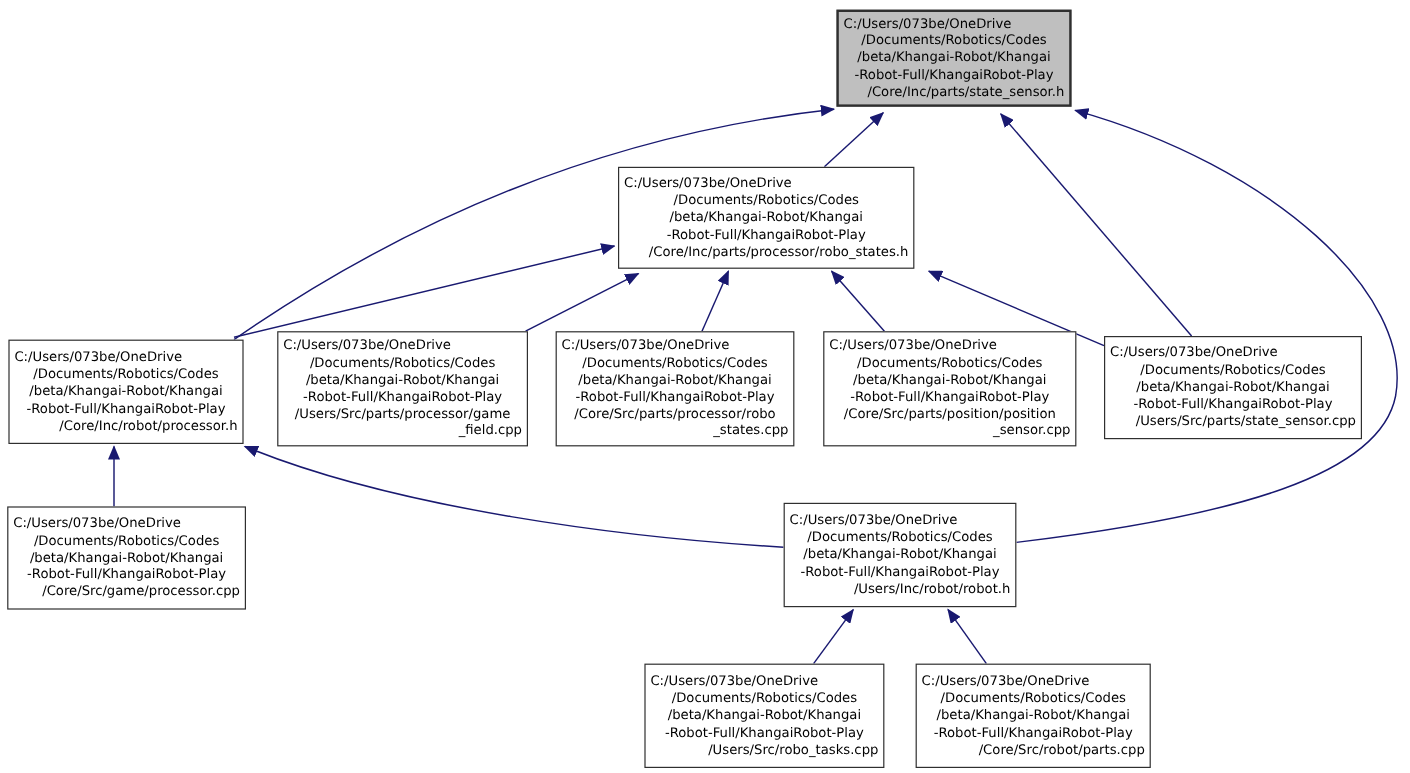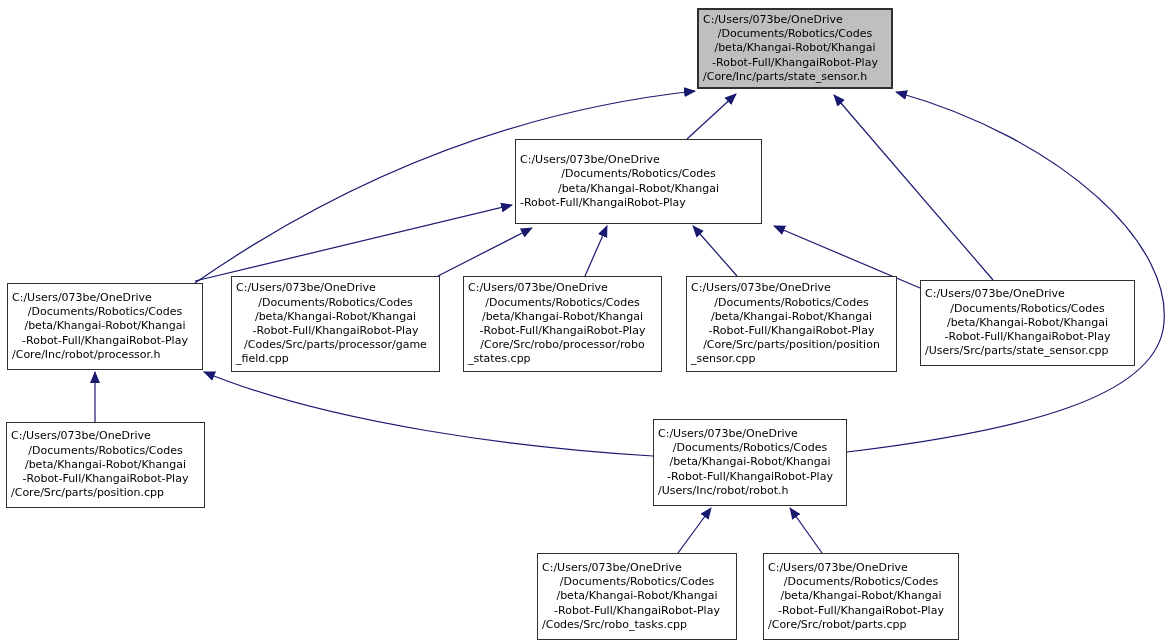--- a/index.html
+++ b/index.html
@@ -24,21 +24,21 @@
     flex-direction:column;
     justify-content:center;
     z-index:1;
     cursor:pointer;
   }
   .gnode.highlight{
     background:var(--highlight-fill,#bfbfbf);
     border-width:2px;
   }
   .gnode .ln{text-align:center;white-space:nowrap;}
-  .gnode .ln:last-child{text-align:left;}
+  .gnode .ln:last-child{text-align:right;}
   .gnode .ln:first-child{text-align:left;}
   path.edge{
     fill:none;
     stroke:var(--edge,#191970);
     stroke-width:1.2px;
   }
 </style>
 </head>
 <body>
 
@@ -71,42 +71,43 @@
       <div class="ln">/Documents/Robotics/Codes</div>
       <div class="ln">/beta/Khangai-Robot/Khangai</div>
       <div class="ln">-Robot-Full/KhangaiRobot-Play</div>
       <div class="ln">/Core/Inc/parts/state_sensor.h</div>
     </div>
     <div class="gnode" style="left: 515px; top: 139px; width: 247px; height: 85px;">
       <div class="ln">C:/Users/073be/OneDrive</div>
       <div class="ln">/Documents/Robotics/Codes</div>
       <div class="ln">/beta/Khangai-Robot/Khangai</div>
       <div class="ln">-Robot-Full/KhangaiRobot-Play</div>
+      <div class="ln">/Core/Inc/parts/processor/robo_states.h</div>
     </div>
     <div class="gnode" style="left: 7px; top: 283px; width: 196px; height: 87px;">
       <div class="ln">C:/Users/073be/OneDrive</div>
       <div class="ln">/Documents/Robotics/Codes</div>
       <div class="ln">/beta/Khangai-Robot/Khangai</div>
       <div class="ln">-Robot-Full/KhangaiRobot-Play</div>
       <div class="ln">/Core/Inc/robot/processor.h</div>
     </div>
     <div class="gnode" style="left: 231px; top: 276px; width: 209px; height: 96px;">
       <div class="ln">C:/Users/073be/OneDrive</div>
       <div class="ln">/Documents/Robotics/Codes</div>
       <div class="ln">/beta/Khangai-Robot/Khangai</div>
       <div class="ln">-Robot-Full/KhangaiRobot-Play</div>
-      <div class="ln">/Codes/Src/parts/processor/game</div>
+      <div class="ln">/Users/Src/parts/processor/game</div>
       <div class="ln">_field.cpp</div>
     </div>
     <div class="gnode" style="left: 463px; top: 276px; width: 199px; height: 96px;">
       <div class="ln">C:/Users/073be/OneDrive</div>
       <div class="ln">/Documents/Robotics/Codes</div>
       <div class="ln">/beta/Khangai-Robot/Khangai</div>
       <div class="ln">-Robot-Full/KhangaiRobot-Play</div>
-      <div class="ln">/Core/Src/robo/processor/robo</div>
+      <div class="ln">/Core/Src/parts/processor/robo</div>
       <div class="ln">_states.cpp</div>
     </div>
     <div class="gnode" style="left: 686px; top: 276px; width: 211px; height: 96px;">
       <div class="ln">C:/Users/073be/OneDrive</div>
       <div class="ln">/Documents/Robotics/Codes</div>
       <div class="ln">/beta/Khangai-Robot/Khangai</div>
       <div class="ln">-Robot-Full/KhangaiRobot-Play</div>
       <div class="ln">/Core/Src/parts/position/position</div>
       <div class="ln">_sensor.cpp</div>
     </div>
@@ -115,35 +116,35 @@
       <div class="ln">/Documents/Robotics/Codes</div>
       <div class="ln">/beta/Khangai-Robot/Khangai</div>
       <div class="ln">-Robot-Full/KhangaiRobot-Play</div>
       <div class="ln">/Users/Src/parts/state_sensor.cpp</div>
     </div>
     <div class="gnode" style="left: 6px; top: 422px; width: 199px; height: 86px;">
       <div class="ln">C:/Users/073be/OneDrive</div>
       <div class="ln">/Documents/Robotics/Codes</div>
       <div class="ln">/beta/Khangai-Robot/Khangai</div>
       <div class="ln">-Robot-Full/KhangaiRobot-Play</div>
-      <div class="ln">/Core/Src/parts/position.cpp</div>
+      <div class="ln">/Core/Src/game/processor.cpp</div>
     </div>
     <div class="gnode" style="left: 653px; top: 419px; width: 194px; height: 87px;">
       <div class="ln">C:/Users/073be/OneDrive</div>
       <div class="ln">/Documents/Robotics/Codes</div>
       <div class="ln">/beta/Khangai-Robot/Khangai</div>
       <div class="ln">-Robot-Full/KhangaiRobot-Play</div>
       <div class="ln">/Users/Inc/robot/robot.h</div>
     </div>
     <div class="gnode" style="left: 537px; top: 553px; width: 200px; height: 87px;">
       <div class="ln">C:/Users/073be/OneDrive</div>
       <div class="ln">/Documents/Robotics/Codes</div>
       <div class="ln">/beta/Khangai-Robot/Khangai</div>
       <div class="ln">-Robot-Full/KhangaiRobot-Play</div>
-      <div class="ln">/Codes/Src/robo_tasks.cpp</div>
+      <div class="ln">/Users/Src/robo_tasks.cpp</div>
     </div>
     <div class="gnode" style="left: 763px; top: 553px; width: 196px; height: 87px;">
       <div class="ln">C:/Users/073be/OneDrive</div>
       <div class="ln">/Documents/Robotics/Codes</div>
       <div class="ln">/beta/Khangai-Robot/Khangai</div>
       <div class="ln">-Robot-Full/KhangaiRobot-Play</div>
       <div class="ln">/Core/Src/robot/parts.cpp</div>
     </div>
   </div>
 

